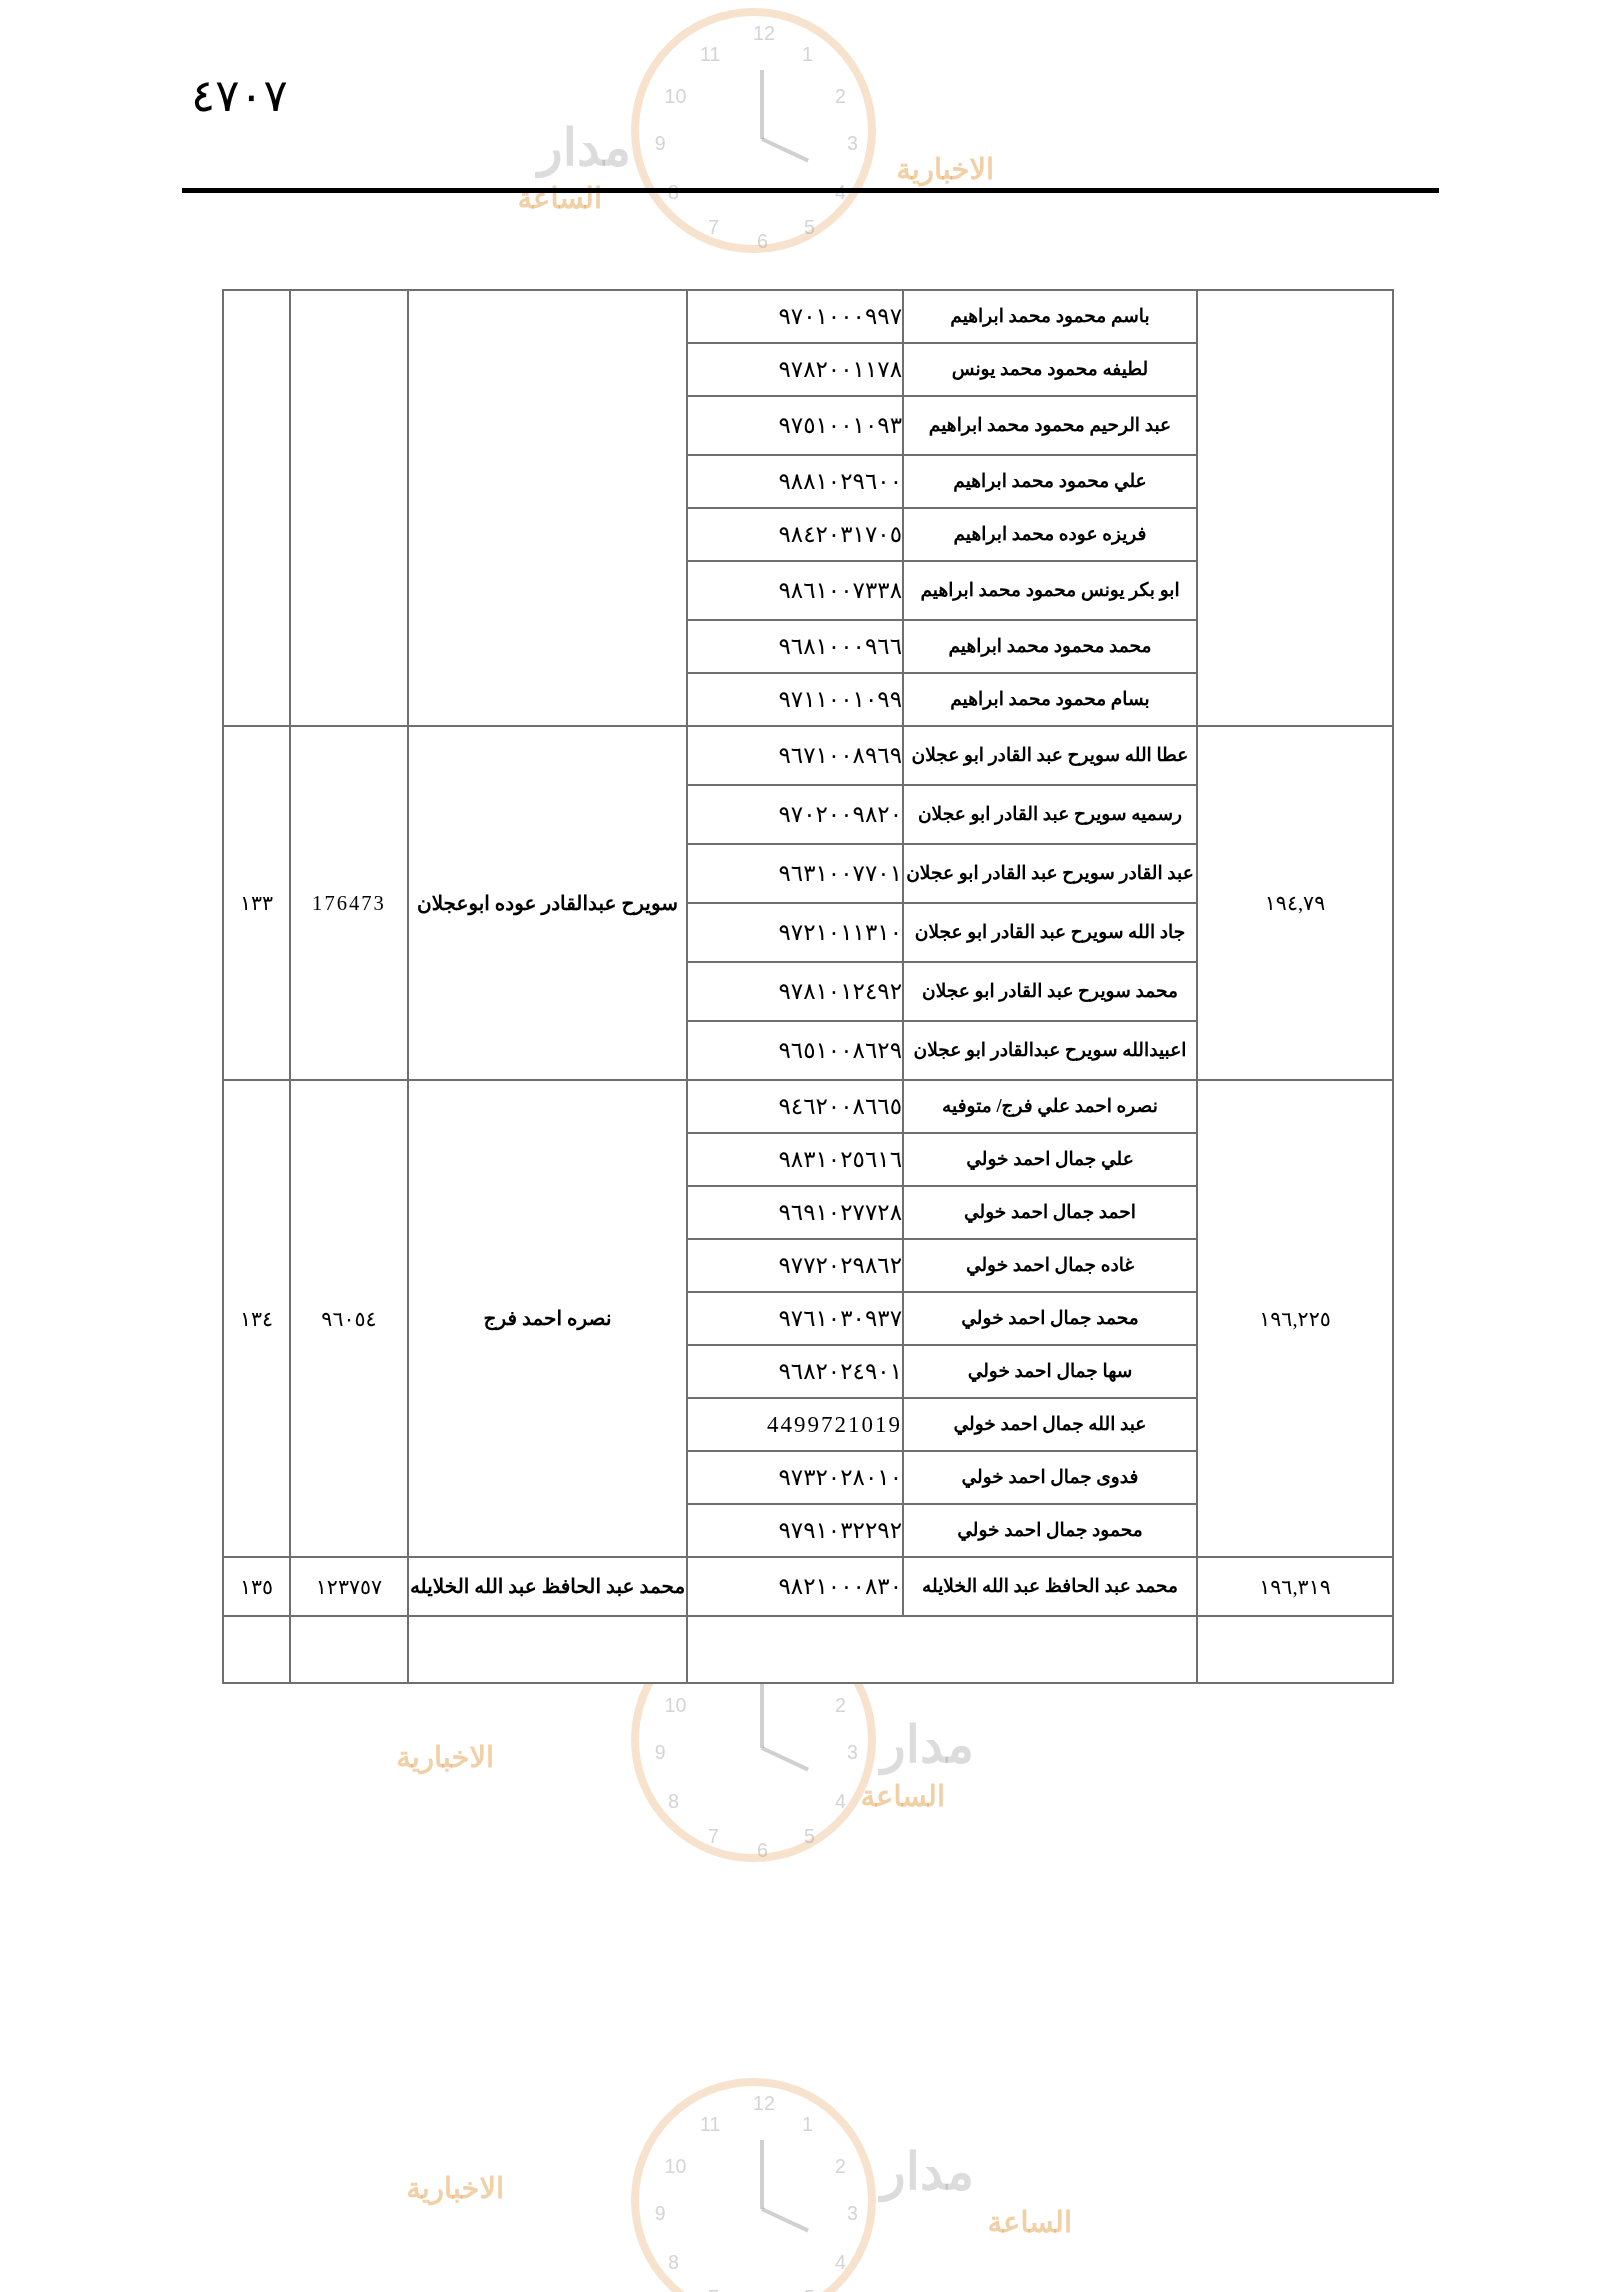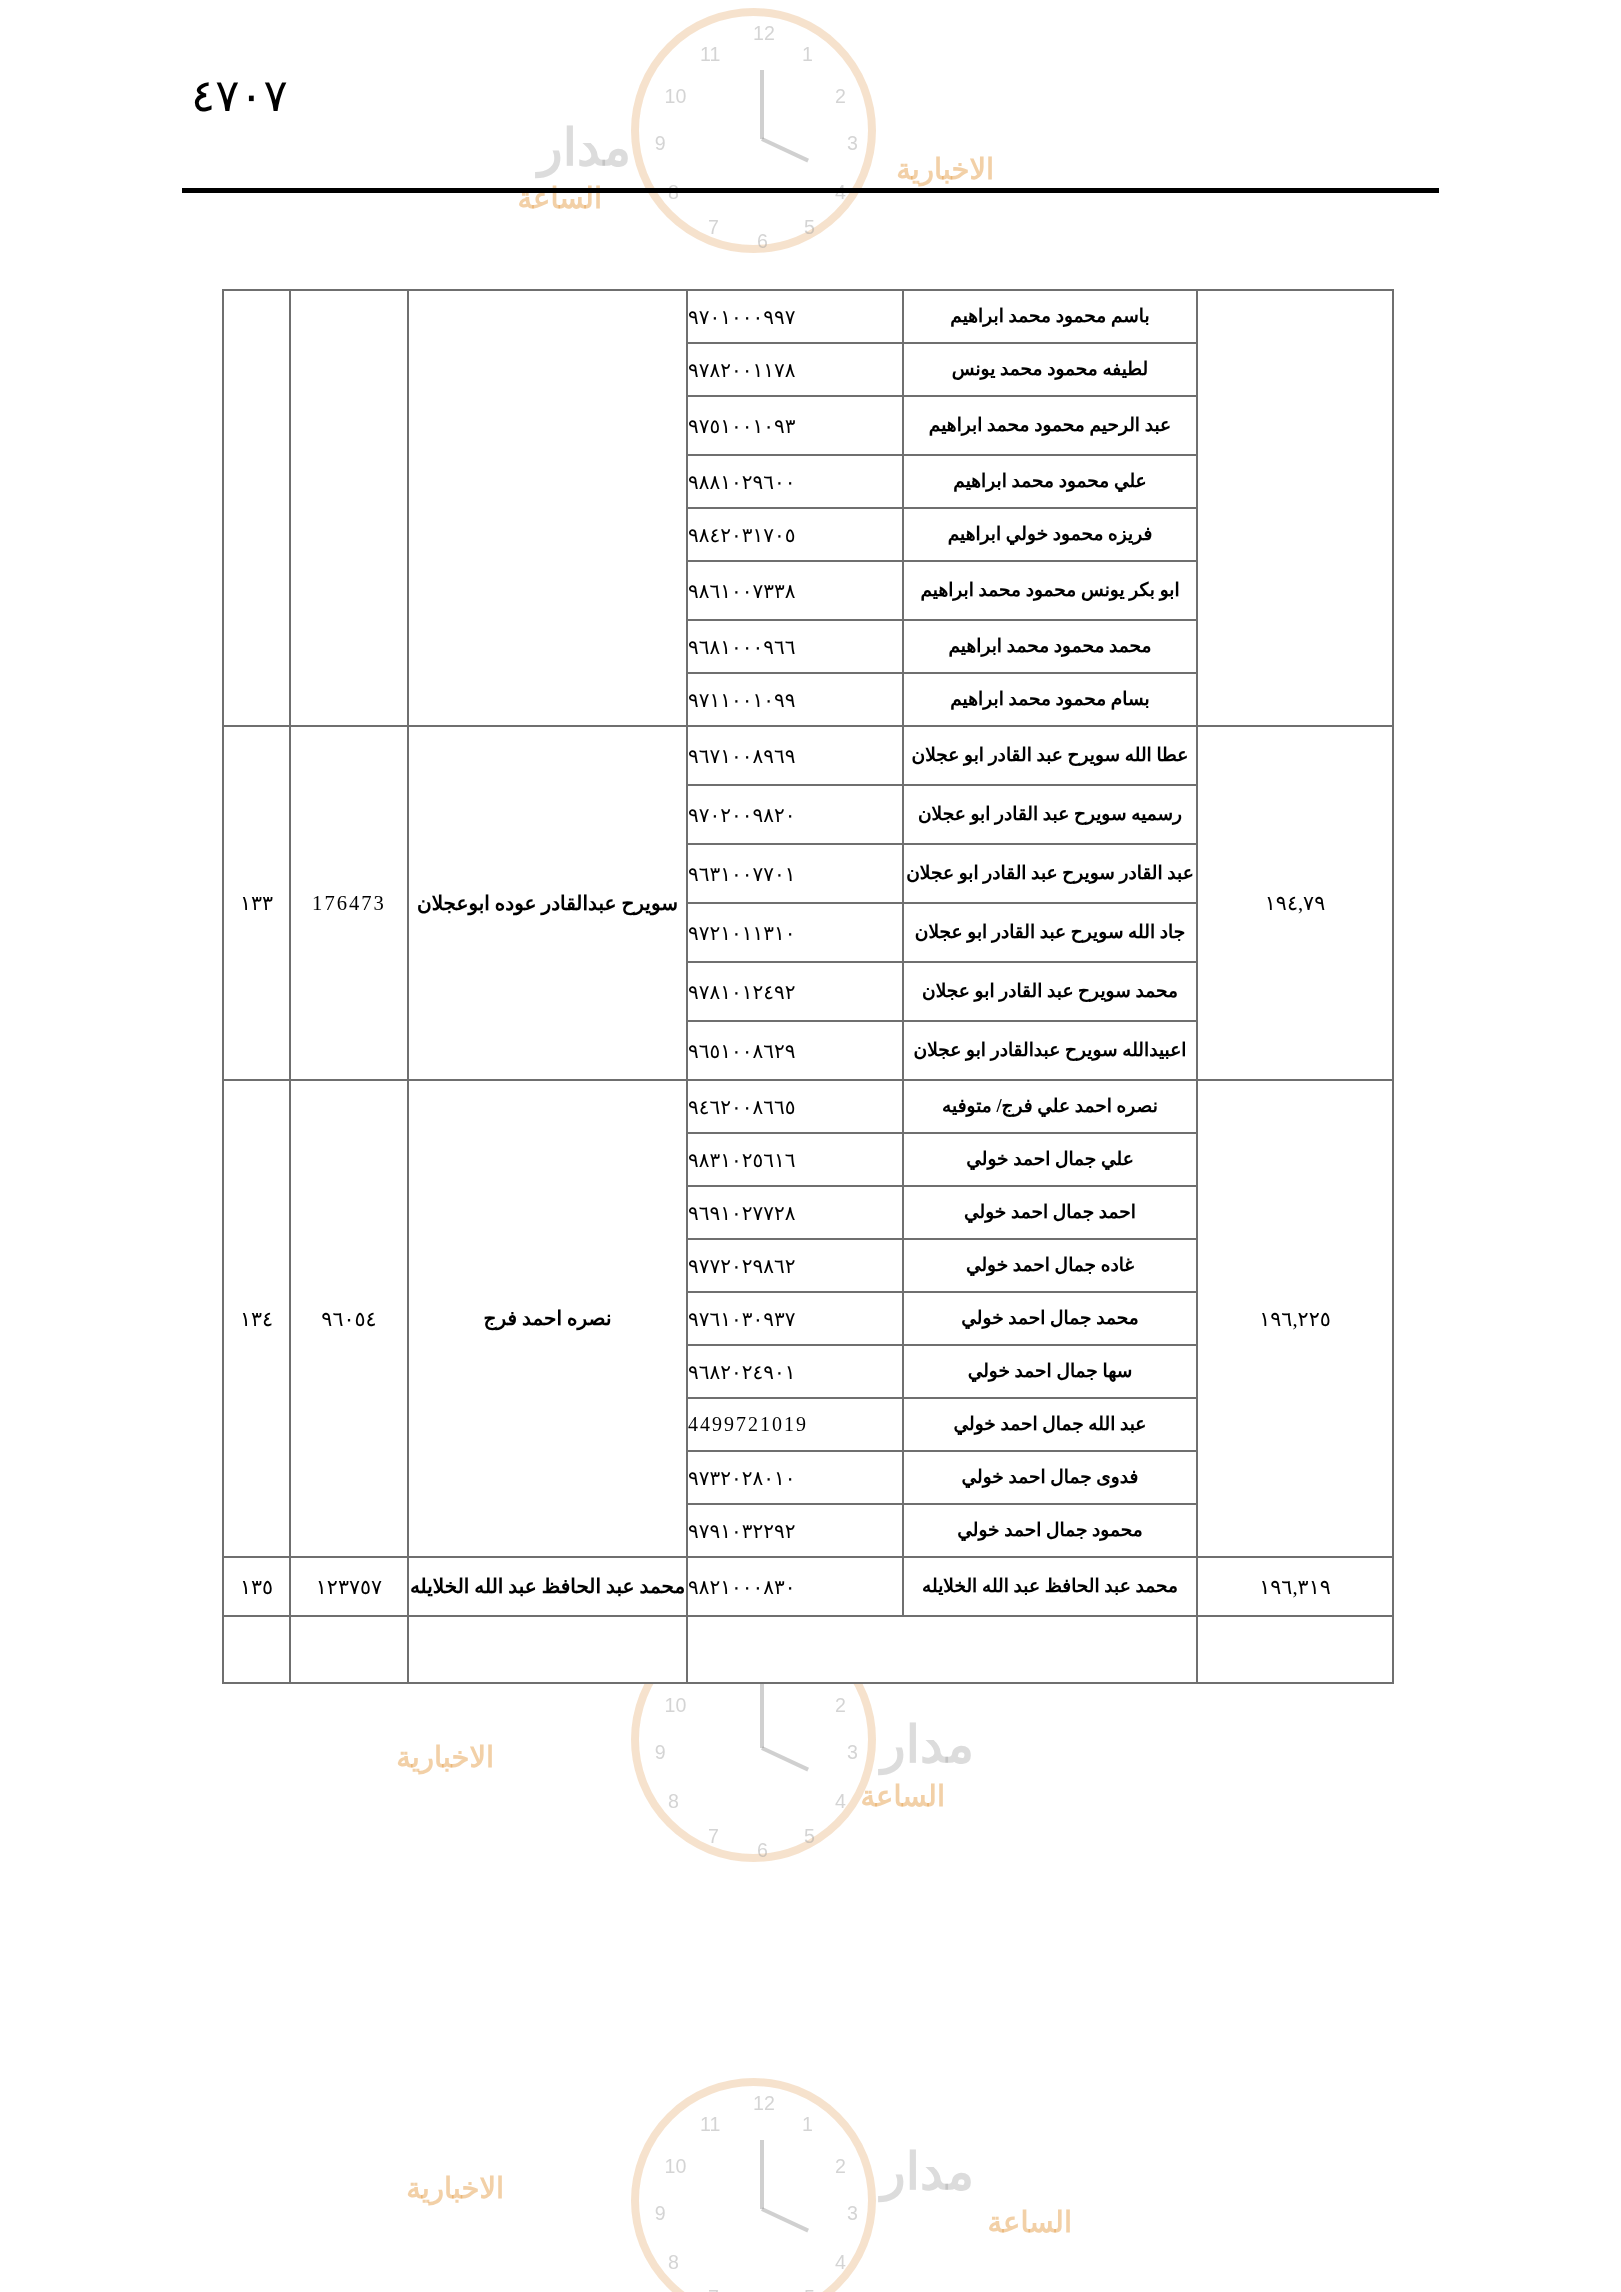--- a/index.html
+++ b/index.html
@@ -146,22 +146,22 @@
   table.inner tr td:first-child {
     border-right: none;
   }
   table.inner tr td:last-child {
     border-left: none;
   }
   table.inner tr:first-child td { border-top: none; }
   table.inner tr:last-child td  { border-bottom: none; }
   .in-id {
     width: 214px;
-    text-align: left;
-    font-size: 20px;
+    text-align: right;
+    font-size: 23px;
     letter-spacing: 2px;
     font-family: "Liberation Serif", serif;
     color: #000;
     border-radius: 21px;
   }
   .in-name {
     text-align: center;
     font-size: 18.6px;
     font-weight: bold;
     font-family: "Liberation Serif", serif;
@@ -316,21 +316,21 @@
                   </tr>
                   <tr class="row-h-2">
                     <td class="in-name">عبد الرحيم محمود محمد ابراهيم</td>
                     <td class="in-id">٩٧٥١٠٠١٠٩٣</td>
                   </tr>
                   <tr class="row-h-1">
                     <td class="in-name">علي محمود محمد ابراهيم</td>
                     <td class="in-id">٩٨٨١٠٢٩٦٠٠</td>
                   </tr>
                   <tr class="row-h-1">
-                    <td class="in-name">فريزه محمود خولي ابراهيم</td>
+                    <td class="in-name">فريزه عوده محمد ابراهيم</td>
                     <td class="in-id">٩٨٤٢٠٣١٧٠٥</td>
                   </tr>
                   <tr class="row-h-2">
                     <td class="in-name">ابو بكر يونس محمود محمد ابراهيم</td>
                     <td class="in-id">٩٨٦١٠٠٧٣٣٨</td>
                   </tr>
                   <tr class="row-h-1">
                     <td class="in-name">محمد محمود محمد ابراهيم</td>
                     <td class="in-id">٩٦٨١٠٠٠٩٦٦</td>
                   </tr>

